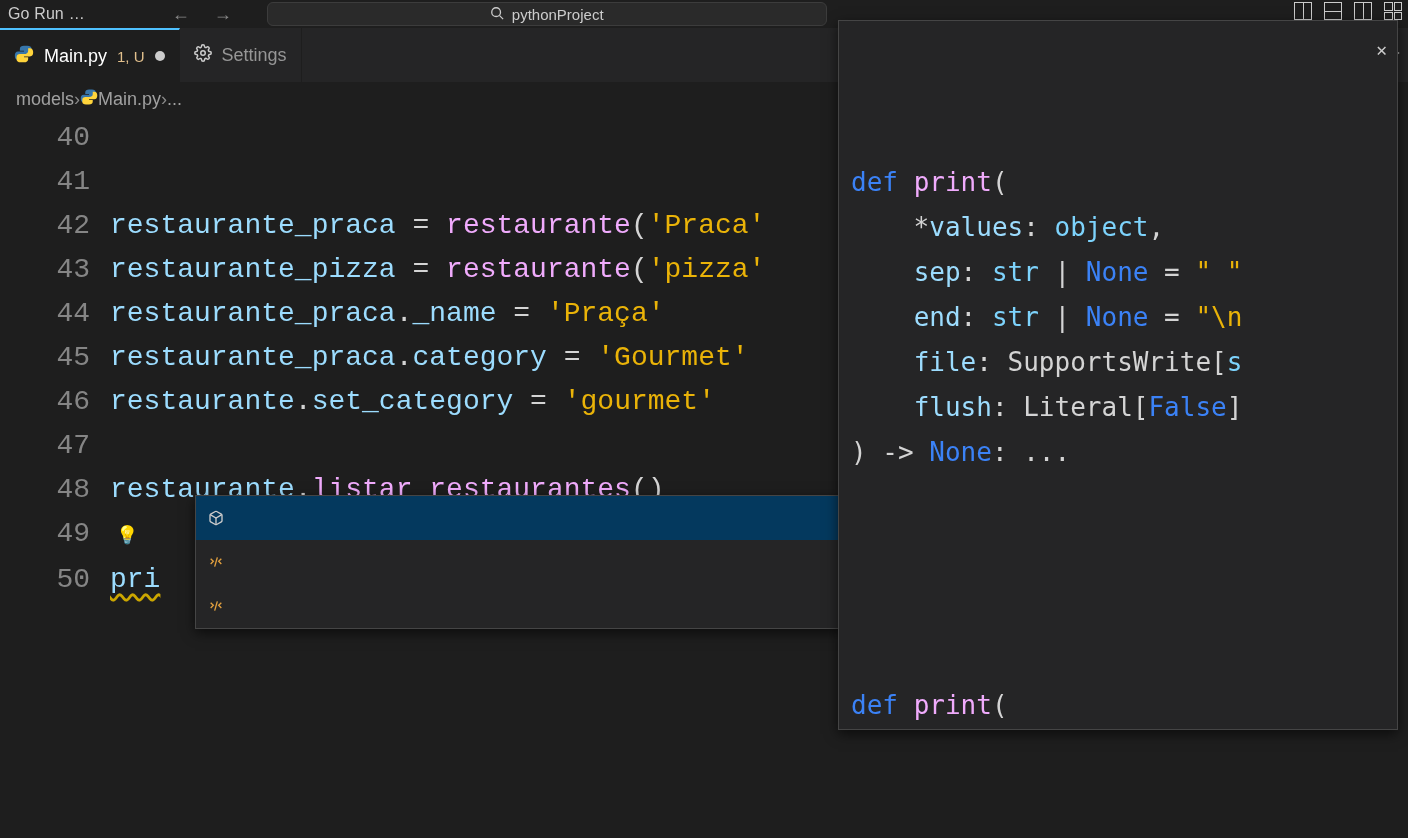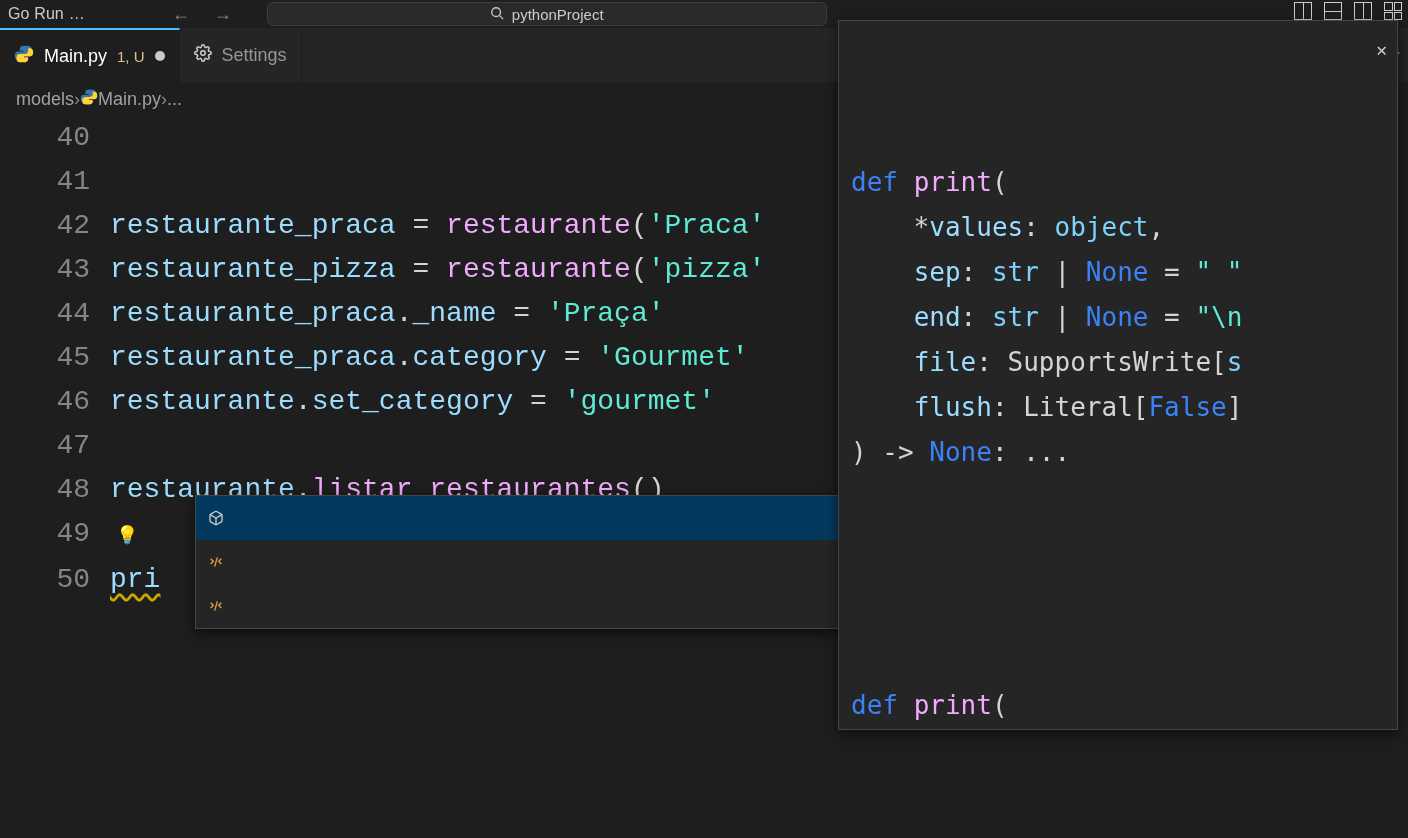--- a/index.html
+++ b/index.html
@@ -165,21 +165,21 @@
 }
 .code-row {
   display: flex;
   white-space: pre;
 }
 .code-cell { position: relative; }
 
 
 .tk-var { color: #9cdcfe; }
 .tk-fn  { color: #f0abfc; }
-.tk-str { color: #5eead4; }
+.tk-str { color: #eab308; }
 .tk-pun { color: #d4d4d4; }
 .tk-kw  { color: #3b82f6; }
 .tk-obj { color: #7dd3fc; }
 .tk-plain { color: #d4d4d4; }
 
 .wavy-underline {
   text-decoration: underline wavy #cca700;
   text-underline-offset: 6px;
 }
 

